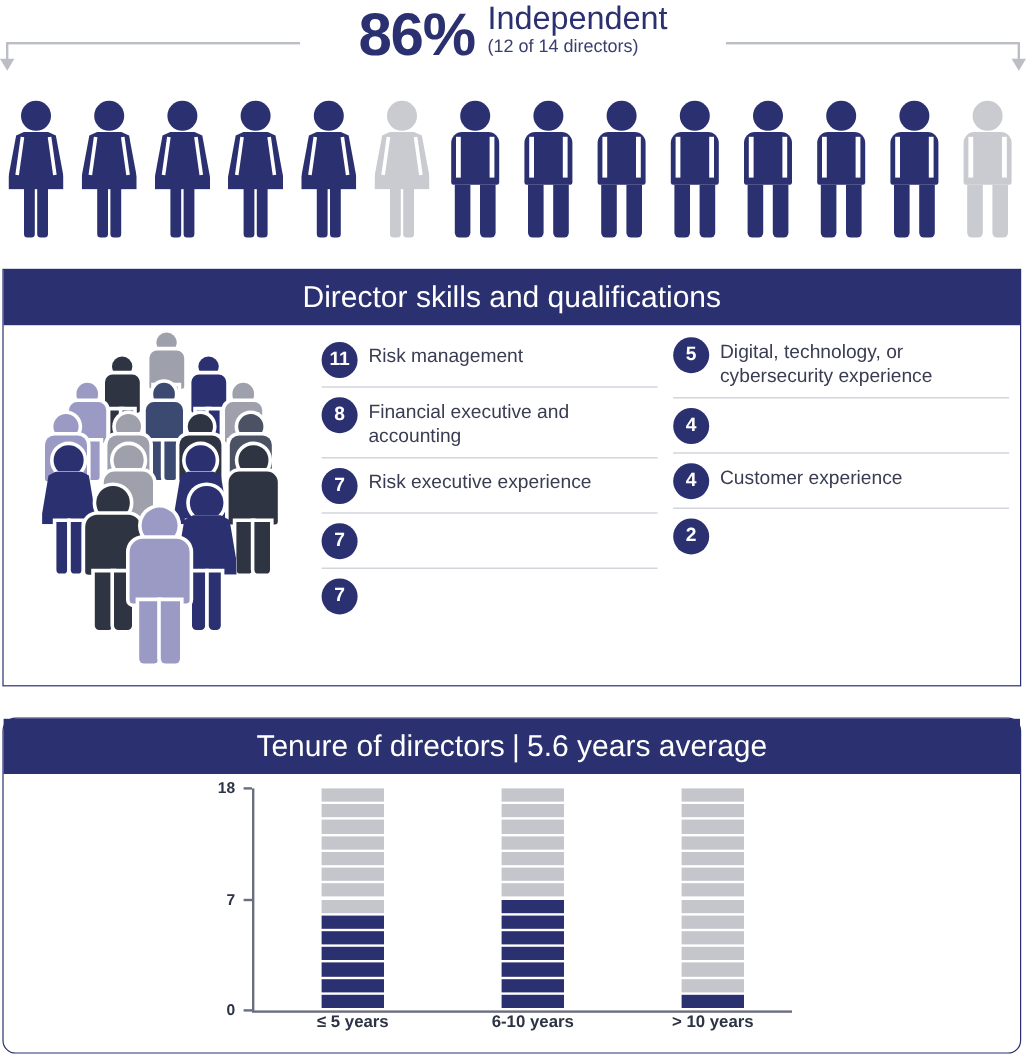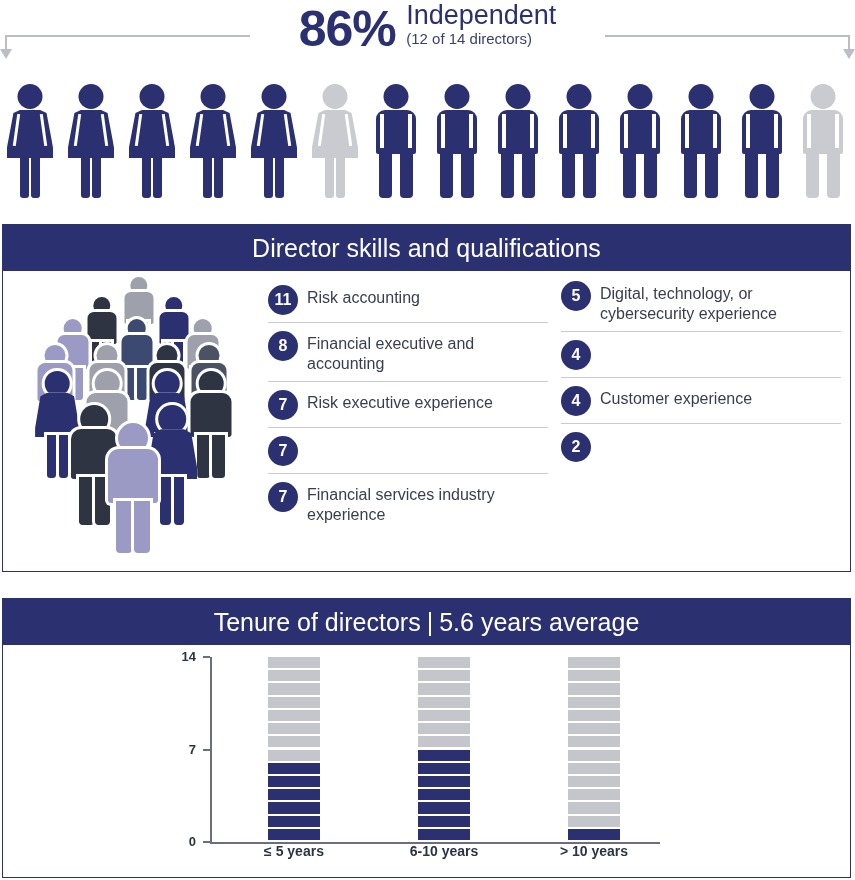--- a/index.html
+++ b/index.html
@@ -64,21 +64,21 @@
   
   #skills-left{position:absolute;left:265px;top:6px;width:280px;}
   #skills-right{position:absolute;left:558px;top:2px;width:280px;}
   .skill-row{display:flex;align-items:flex-start;padding:7px 0 7px 0;border-bottom:1px solid #c9cbd2;}
   .skill-row:last-child{border-bottom:none;}
   .badge{flex:0 0 auto;width:30px;height:30px;border-radius:50%;background:#2b3070;color:#fff;
          font-size:16px;font-weight:bold;display:flex;align-items:center;justify-content:center;
          margin-right:9px;margin-top:1px;}
   .skill-label{font-size:16px;color:#3a3d52;line-height:20px;padding-top:4px;}
 
-  #tenure-card{top:598px;height:280px;}
+  #tenure-card{top:598px;height:280px;border-radius:11px;}
   #tenure-body{position:absolute;left:0;top:46px;width:847px;height:232px;}
 
   
   #chart{position:absolute;left:0;top:0;width:847px;height:232px;}
   .axis-line{position:absolute;background:#6b6e7e;}
   .tick{position:absolute;background:#6b6e7e;height:2px;width:7px;}
   .tick-lbl{position:absolute;font-size:13px;font-weight:bold;color:#2b3344;text-align:right;width:34px;}
   .bar{position:absolute;width:52px;}
   .seg{position:absolute;left:0;width:52px;}
   .cat-lbl{position:absolute;font-size:14px;font-weight:bold;color:#2b3344;text-align:center;width:140px;top:198px;}
@@ -324,36 +324,35 @@
         <div class="c-fig" style="left: 76px; top: 148px; width: 64px; height: 150px;">
           <div class="c-head" style="width:30px;height:30px;background:#9a9ac4;"></div>
           <div class="c-body" style="width:50px;height:54px;top:26.4px;background:#9a9ac4;border-radius:11px 11px 3px 3px;"></div>
           <div class="c-legL" style="left:15px;top:78.4px;width:16px;height:52px;background:#9a9ac4;border-radius:0 0 4px 4px;"></div>
           <div class="c-legR" style="right:15px;top:78.4px;width:16px;height:52px;background:#9a9ac4;border-radius:0 0 4px 4px;"></div>
         </div>
       </div>
     <div id="skills-left">
         <div class="skill-row">
           <div class="badge">11</div>
-          <div class="skill-label">Risk accounting</div>
+          <div class="skill-label">Risk management</div>
         </div>
         <div class="skill-row">
           <div class="badge">8</div>
           <div class="skill-label">Financial executive and accounting</div>
         </div>
         <div class="skill-row">
           <div class="badge">7</div>
           <div class="skill-label">Risk executive experience</div>
         </div>
         <div class="skill-row">
           <div class="badge">7</div>
         </div>
         <div class="skill-row">
           <div class="badge">7</div>
-          <div class="skill-label">Financial services industry experience</div>
         </div>
       </div>
     <div id="skills-right">
         <div class="skill-row">
           <div class="badge">5</div>
           <div class="skill-label">Digital, technology, or cybersecurity experience</div>
         </div>
         <div class="skill-row">
           <div class="badge">4</div>
         </div>
@@ -374,21 +373,21 @@
   </div>
   <div id="tenure-body">
     <div id="chart">
         <div class="axis-line" style="left: 207px; top: 12px; width: 2px; height: 186px;"></div>
         <div class="axis-line" style="left: 207px; top: 197px; width: 450px; height: 2px;"></div>
         <div class="tick" style="left: 200px; top: 196px;"></div>
         <div class="tick-lbl" style="left: 159px; top: 189px;">0</div>
         <div class="tick" style="left: 200px; top: 103.5px;"></div>
         <div class="tick-lbl" style="left: 159px; top: 96.5px;">7</div>
         <div class="tick" style="left: 200px; top: 11px;"></div>
-        <div class="tick-lbl" style="left: 159px; top: 4px;">14</div>
+        <div class="tick-lbl" style="left: 159px; top: 4px;">18</div>
         <div class="bar" style="left: 265px; top: 12px; height: 185px;">
           <div class="seg" style="top: 171.786px; height: 11.2143px; background: rgb(43, 48, 112);"></div>
           <div class="seg" style="top: 158.571px; height: 11.2143px; background: rgb(43, 48, 112);"></div>
           <div class="seg" style="top: 145.357px; height: 11.2143px; background: rgb(43, 48, 112);"></div>
           <div class="seg" style="top: 132.143px; height: 11.2143px; background: rgb(43, 48, 112);"></div>
           <div class="seg" style="top: 118.929px; height: 11.2143px; background: rgb(43, 48, 112);"></div>
           <div class="seg" style="top: 105.714px; height: 11.2143px; background: rgb(43, 48, 112);"></div>
           <div class="seg" style="top: 92.5px; height: 11.2143px; background: rgb(197, 198, 204);"></div>
           <div class="seg" style="top: 79.2857px; height: 11.2143px; background: rgb(197, 198, 204);"></div>
           <div class="seg" style="top: 66.0714px; height: 11.2143px; background: rgb(197, 198, 204);"></div>

